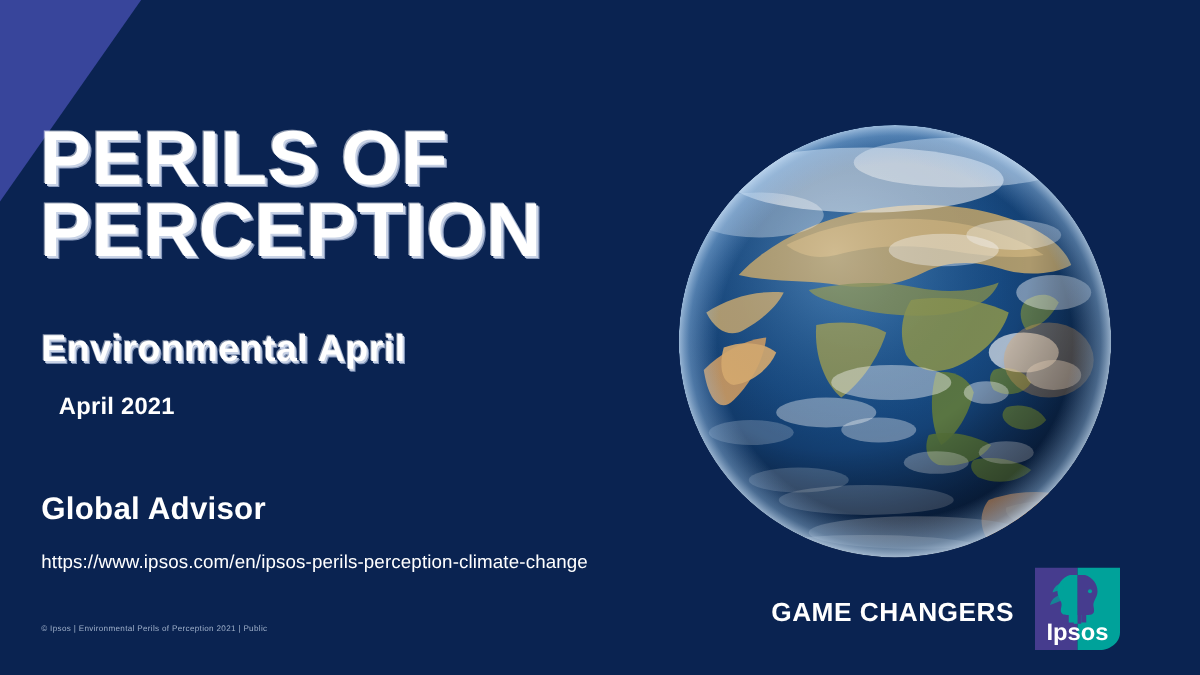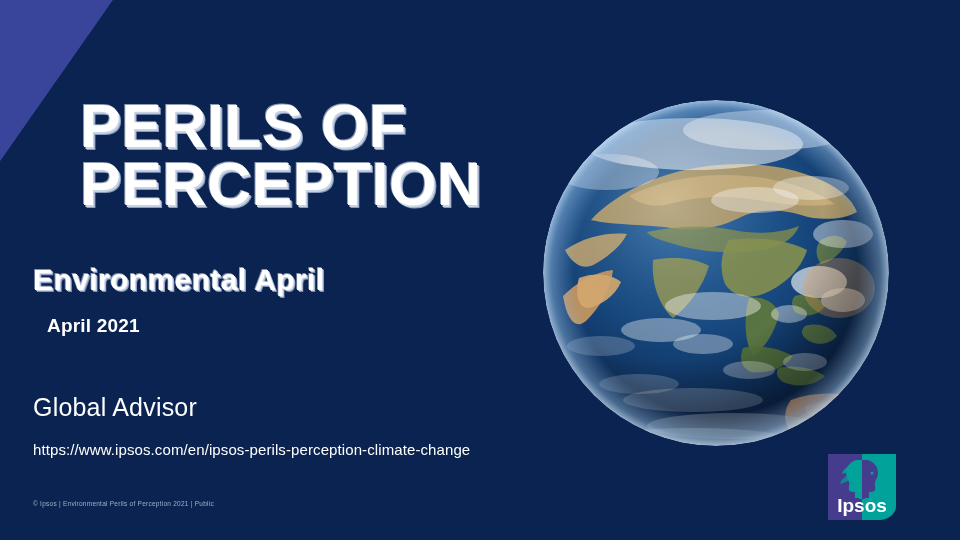--- a/index.html
+++ b/index.html
@@ -57,21 +57,20 @@
     color: #ffffff;
     font-size: 61px;
     line-height: 0.95em;
     font-weight: bold;
     letter-spacing: 0.5px;
     text-transform: uppercase;
     text-shadow:
        1.5px 1.5px 0 #c9d3e6,
        2.5px 2.5px 0 rgba(180,195,225,0.75),
       -1px -1px 0 rgba(255,255,255,0.55);
-    margin-left: 48px;
   }
   #main-title .line { display: block; }
 
   #subtitle {
     position: absolute;
     left: 33px;
     top: 263px;
     color: #ffffff;
     font-size: 30px;
     font-weight: bold;
@@ -91,21 +90,21 @@
     font-weight: bold;
     letter-spacing: 0.2px;
   }
 
   #program-name {
     position: absolute;
     left: 33px;
     top: 393px;
     color: #ffffff;
     font-size: 25px;
-    font-weight: normal;
+    font-weight: bold;
     letter-spacing: 0.2px;
   }
 
   #source-url {
     position: absolute;
     left: 33px;
     top: 441px;
     color: #ffffff;
     font-size: 15px;
     font-weight: normal;
@@ -249,20 +248,21 @@
   <div id="subtitle">Environmental April</div>
 
   <div id="date-line">April 2021</div>
 
   <div id="program-name">Global Advisor</div>
 
   <a id="source-url" href="#">https://www.ipsos.com/en/ipsos-perils-perception-climate-change</a>
 
   <div id="footer-note">© Ipsos  |  Environmental Perils of Perception 2021  |  Public</div>
 
+  <div id="tagline">GAME CHANGERS</div>
 
   <div id="ipsos-logo">
     <svg viewBox="0 0 72 70" xmlns="http://www.w3.org/2000/svg" role="img">
       <defs>
         <clipPath id="badgeClip">
           <path d="M2,2 H70 V54 C70,62 62,68 54,68 H2 Z"></path>
         </clipPath>
       </defs>
       <g clip-path="url(#badgeClip)">
         <rect x="0" y="0" width="36" height="70" fill="#463c8e"></rect>

